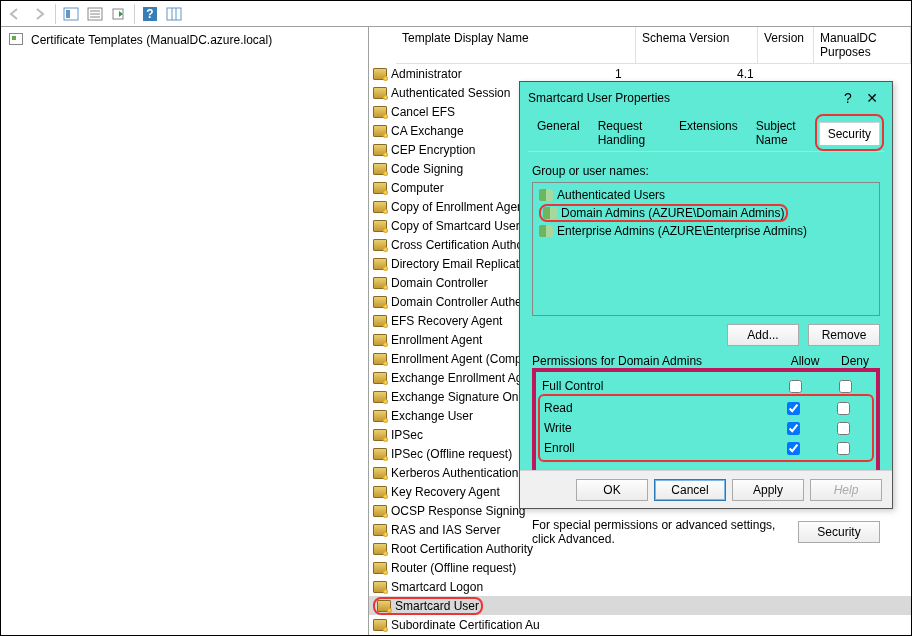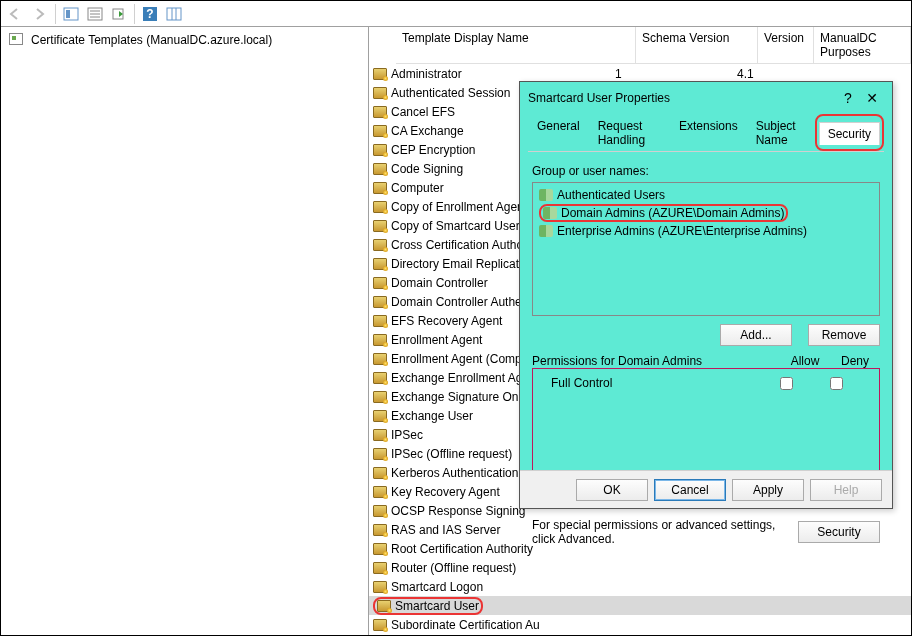--- a/index.html
+++ b/index.html
@@ -29,28 +29,28 @@
 .dlg-title-text { flex: 1; }
 .dlg-help { width: 24px; text-align: center; font-size: 14px; }
 .dlg-close { width: 24px; text-align: center; font-size: 14px; cursor: pointer; }
 .tabs { display: flex; border-bottom: 1px solid #d0d0d0; margin: 0 8px; }
 .tab { padding: 4px 8px; border: 1px solid transparent; border-bottom: none; cursor: pointer; }
 .tab.active { border-color: #d0d0d0; background: #fff; position: relative; top: 1px; }
 .dlg-body { padding: 8px 12px; }
 .group-label { margin: 4px 0; }
 .group-box { border: 1px solid #888; height: 134px; padding: 4px; overflow-y: auto; }
 .group-item { display: flex; align-items: center; gap: 4px; padding: 1px 2px; }
-.btn-row { display: flex; justify-content: flex-end; gap: 16px; margin: 8px 0; }
+.btn-row { display: flex; justify-content: flex-end; gap: 9px; margin: 8px 0; }
 .btn { min-width: 72px; height: 22px; border: 1px solid #aaa; background: linear-gradient(#fdfdfd,#ececec); display: inline-flex; align-items: center; justify-content: center; cursor: pointer; }
 .btn.default { border-color: #2a7ab9; box-shadow: inset 0 0 0 1px #7bb7e8; }
-.btn.disabled { color: #aaa; }
+.btn.disabled { color: #aaa; font-style: italic; }
 .perm-header { display: flex; }
 .perm-header .pn { flex: 1; }
 .perm-header .pa, .perm-header .pd { width: 50px; text-align: center; }
-.perm-box { border: 1px solid #be185d; padding: 4px 18px; height: 120px; }
+.perm-box { border: 4px solid #be185d; padding: 4px 6px; height: 120px; }
 .perm-row { display: flex; align-items: center; height: 20px; }
 .perm-row .pn { flex: 1; }
 .perm-row .pa, .perm-row .pd { width: 50px; display: flex; justify-content: center; }
 .hl-red-block { border: 2px solid #eb3434; border-radius: 6px; padding: 2px 4px; margin: -2px -4px; }
 .special-row { display: flex; align-items: center; gap: 8px; margin-top: 30px; }
 .special-row .txt { flex: 1; }
 .dlg-buttons { position: absolute; bottom: 0; left: 0; right: 0; height: 38px; border-top: 1px solid #d0d0d0; background: #f0f0f0; display: flex; align-items: center; justify-content: flex-end; gap: 6px; padding: 0 10px; }
 .cert-icon { display: inline-block; width: 14px; height: 12px; background: linear-gradient(#e8d070,#c89830); border: 1px solid #8a6a20; border-radius: 1px; position: relative; }
 .cert-icon::after { content: ''; position: absolute; right: -2px; bottom: -2px; width: 5px; height: 5px; background: radial-gradient(#ffe066,#cc8800); border-radius: 50%; }
 .tree-icon { display: inline-block; width: 14px; height: 12px; background: #fff; border: 1px solid #888; position: relative; }
@@ -413,20 +413,49 @@
         <div class="perm-box" id="perm-box">
             <div class="perm-row">
               <div class="pn">Full Control</div>
               <div class="pa">
                 <input type="checkbox" style="">
               </div>
               <div class="pd">
                 <input type="checkbox" style="">
               </div>
             </div>
+            <div class="hl-red-block">
+              <div class="perm-row">
+                <div class="pn">Read</div>
+                <div class="pa">
+                  <input type="checkbox" checked="" style="">
+                </div>
+                <div class="pd">
+                  <input type="checkbox" style="">
+                </div>
+              </div>
+              <div class="perm-row">
+                <div class="pn">Write</div>
+                <div class="pa">
+                  <input type="checkbox" checked="" style="">
+                </div>
+                <div class="pd">
+                  <input type="checkbox" style="">
+                </div>
+              </div>
+              <div class="perm-row">
+                <div class="pn">Enroll</div>
+                <div class="pa">
+                  <input type="checkbox" checked="" style="">
+                </div>
+                <div class="pd">
+                  <input type="checkbox" style="">
+                </div>
+              </div>
+            </div>
           </div>
         <div class="special-row">
           <div class="txt">For special permissions or advanced settings, click Advanced.</div>
           <div class="btn" style="min-width:82px">Security</div>
         </div>
       </div>
       <div class="dlg-buttons">
         <div class="btn">OK</div>
         <div class="btn default">Cancel</div>
         <div class="btn">Apply</div>

